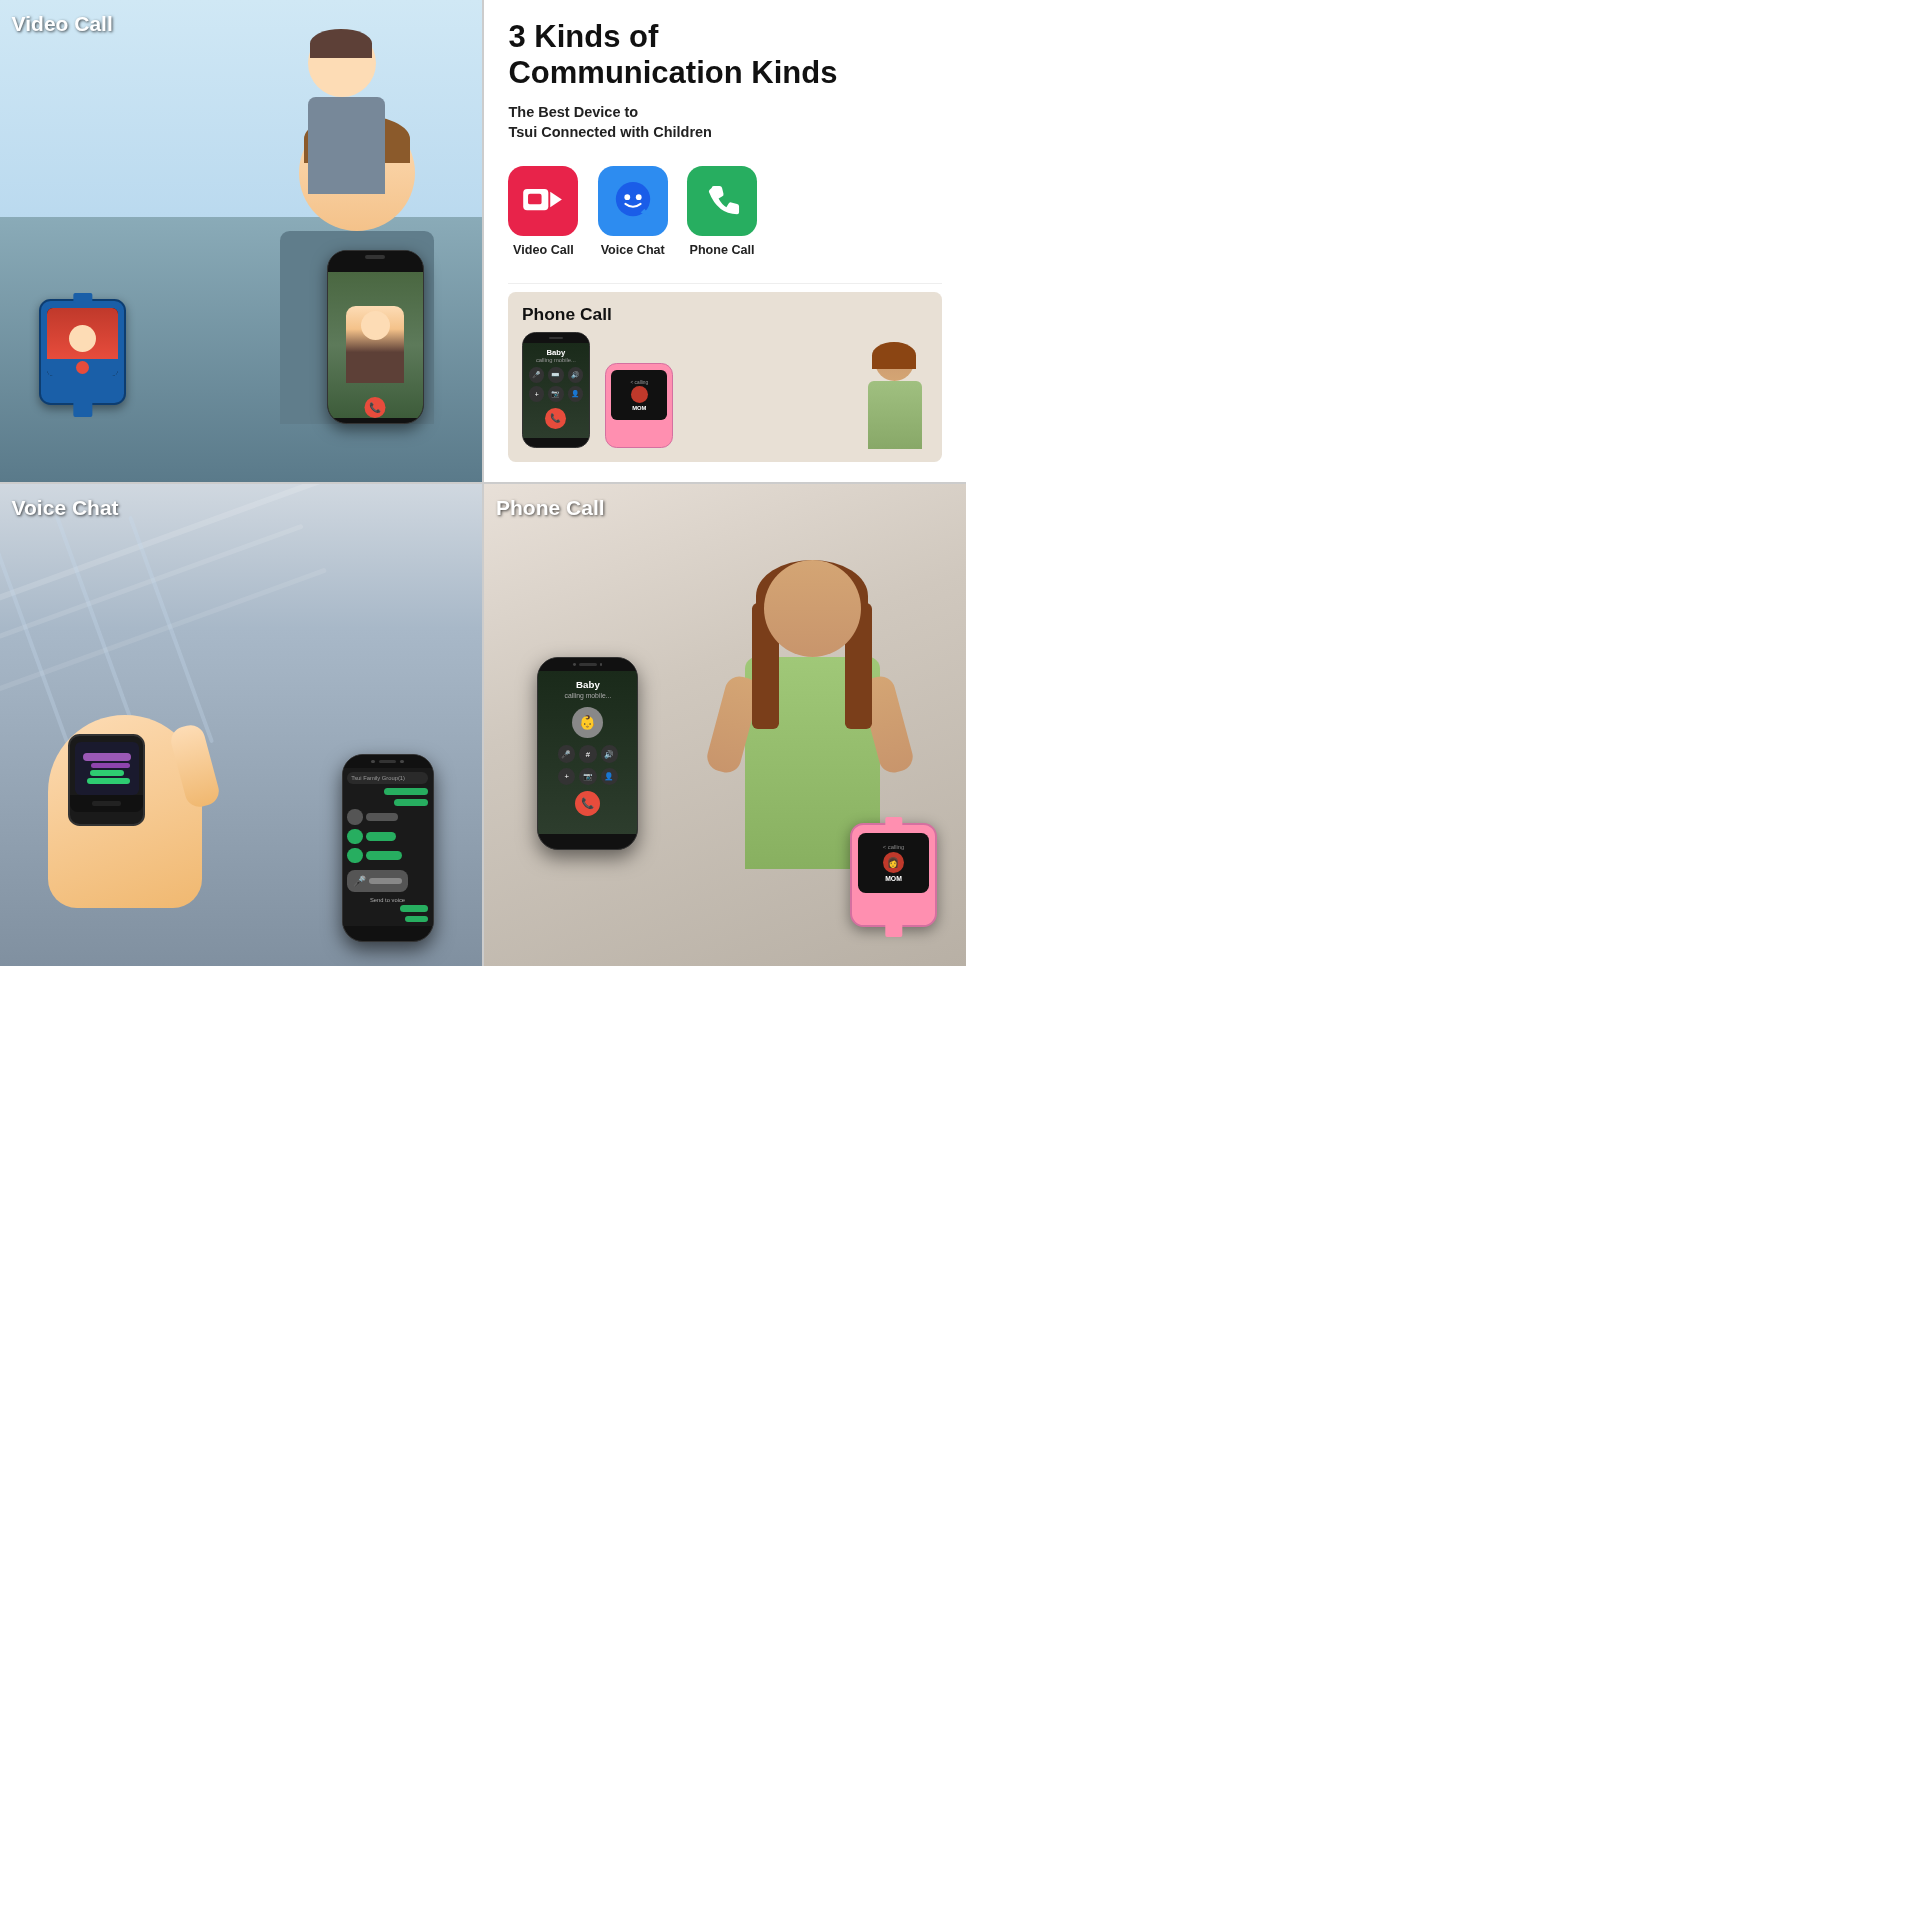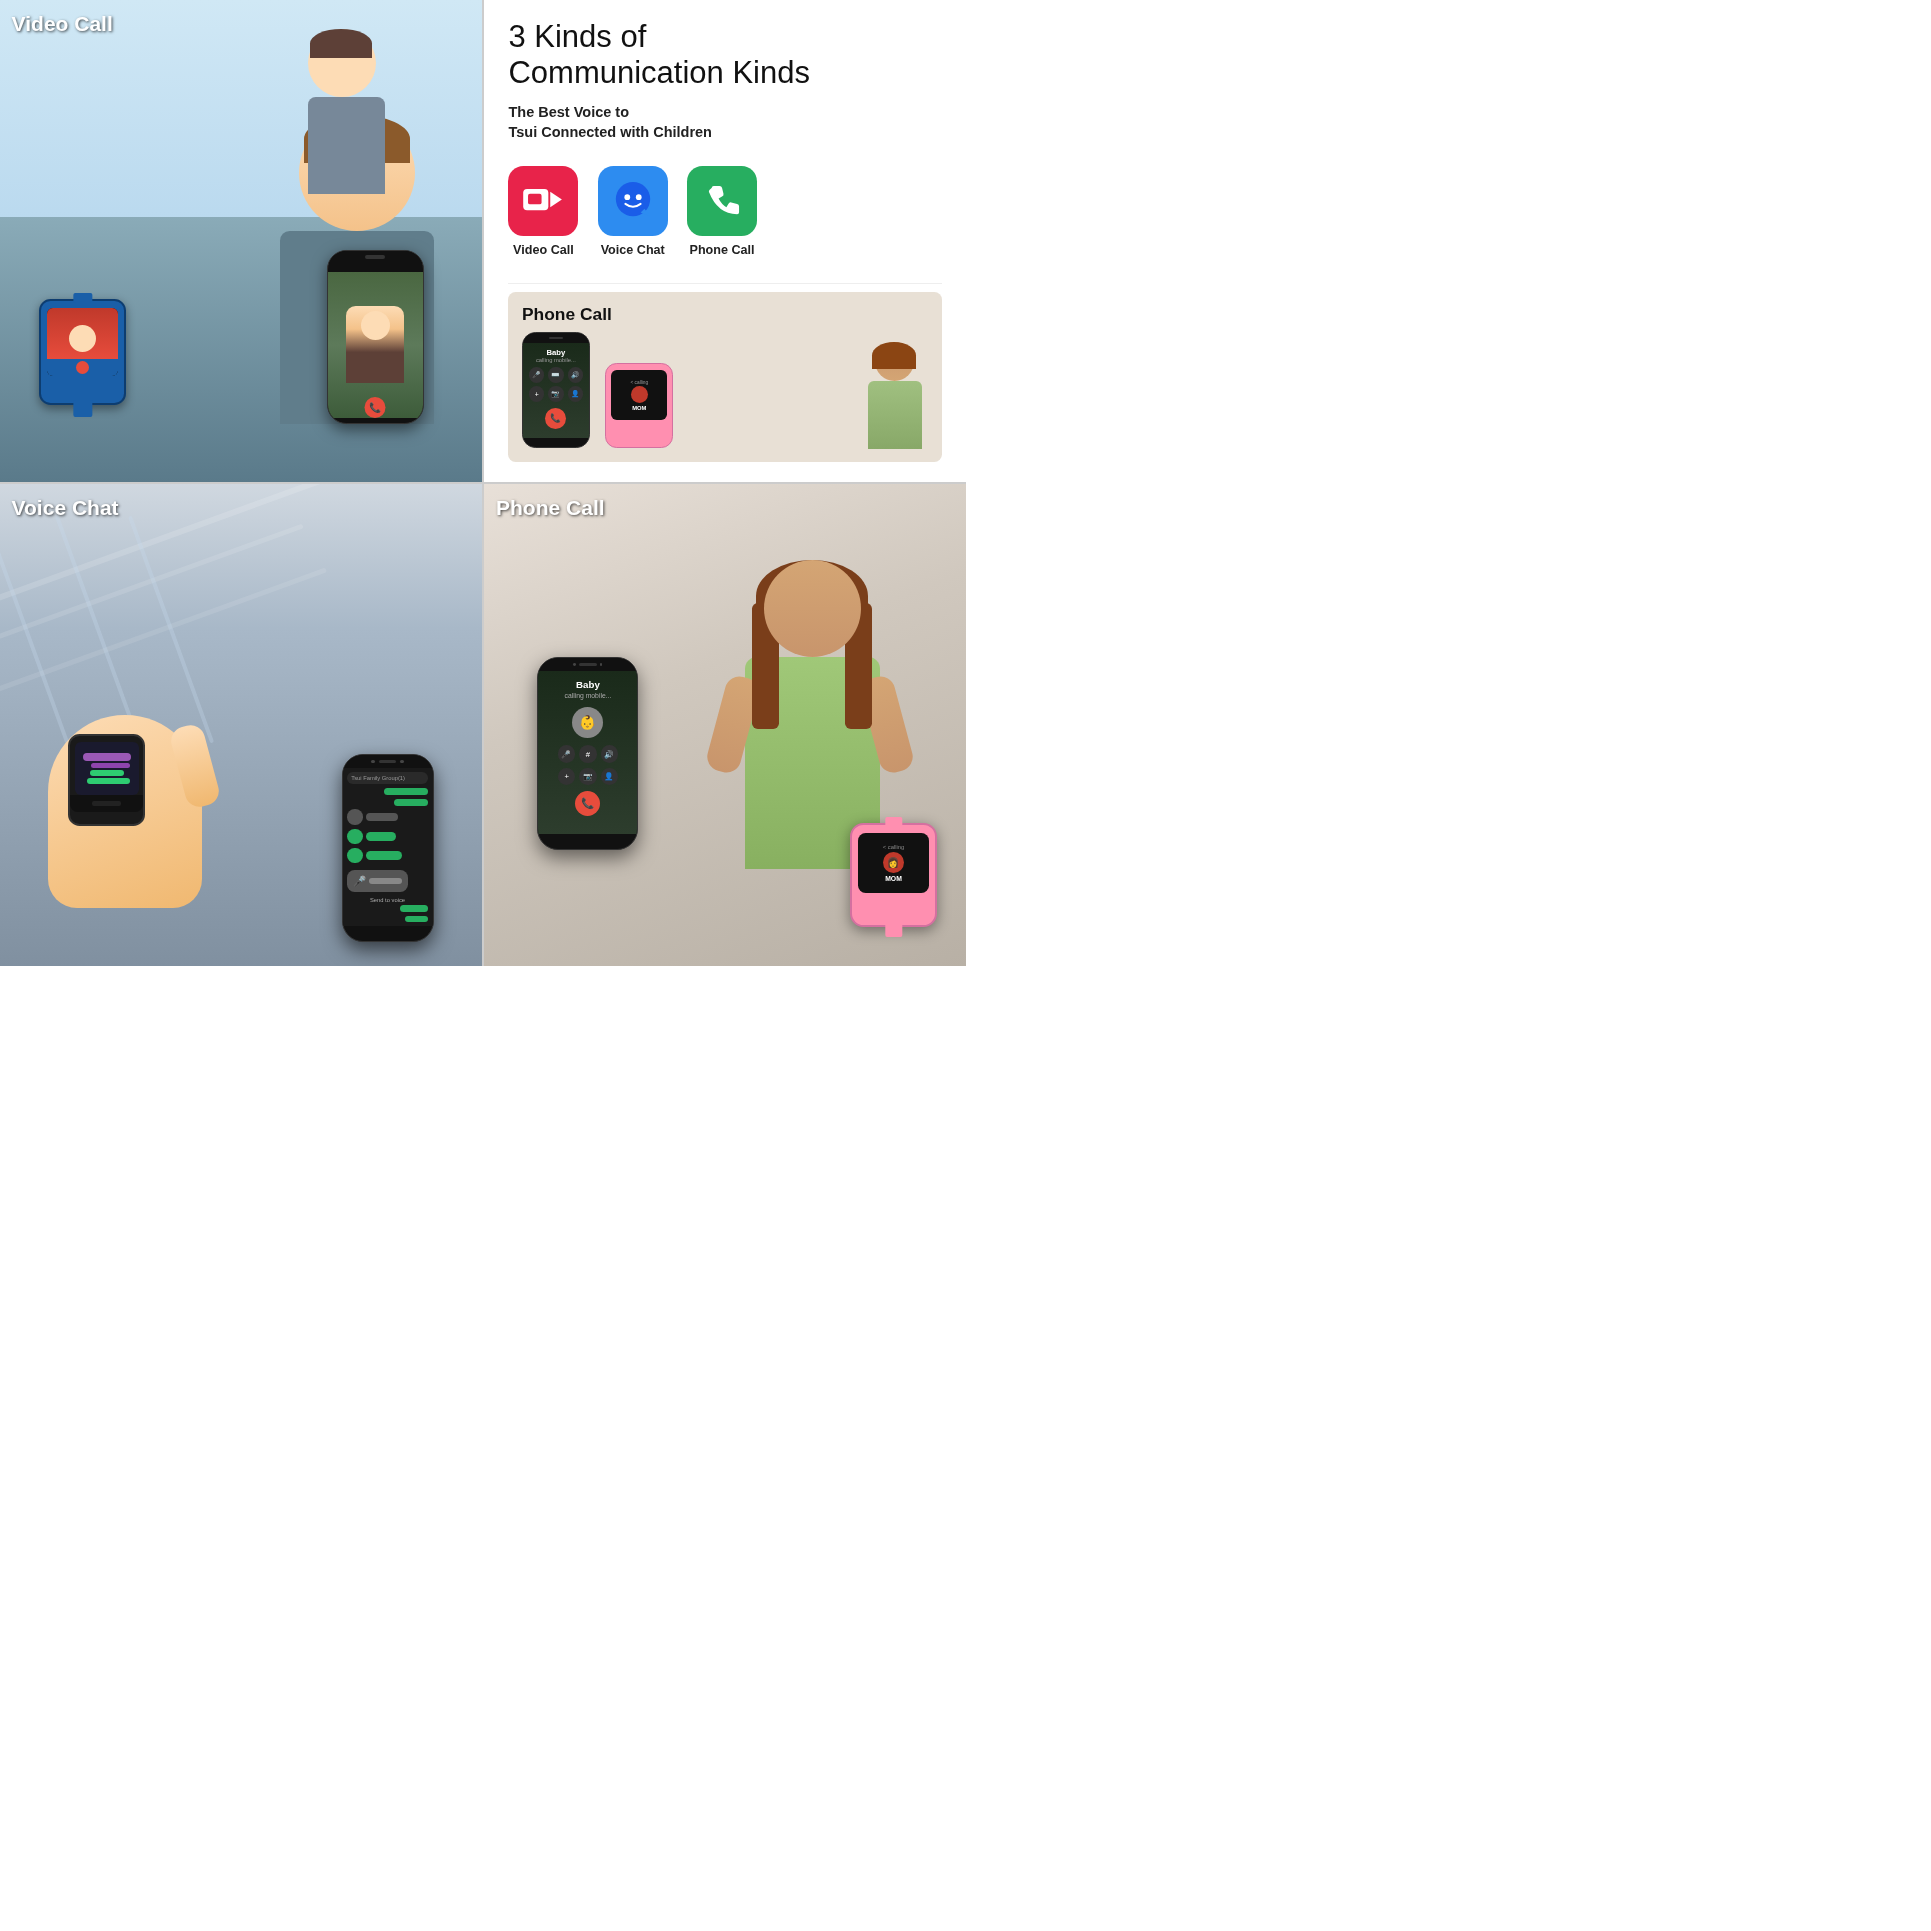--- a/index.html
+++ b/index.html
@@ -173,21 +173,21 @@
     
     .cell-info {
       background: white;
       padding: 19.3px 24px;
       display: flex;
       flex-direction: column;
     }
 
     .info-title {
       font-size: 31px;
-      font-weight: 400;
+      font-weight: 700;
       color: #111;
       line-height: 1.15;
       margin-bottom: 11.6px;
     }
 
     .info-subtitle {
       font-size: 14.5px;
       font-weight: bold;
       color: #222;
       line-height: 1.4;
@@ -393,21 +393,21 @@
 
     <div class="cell-label">Video Call</div>
   </div>
 
   <div class="cell cell-info">
     <div class="info-title">
       <span>3 Kinds of</span><br>
       <span>Communication Kinds</span>
     </div>
     <div class="info-subtitle">
-      <span>The Best Voice to</span><br>
+      <span>The Best Device to</span><br>
       <span>Tsui Connected with Children</span>
     </div>
 
     <div class="icons-row">
 
       <div class="icon-item">
         <div class="icon-box icon-box-red">
           <svg width="41" height="29" viewBox="0 0 42 30">
             <rect x="0" y="3" width="26" height="22" rx="4" fill="white"></rect>
             <polygon points="28,6 40,14 28,22" fill="white"></polygon>

